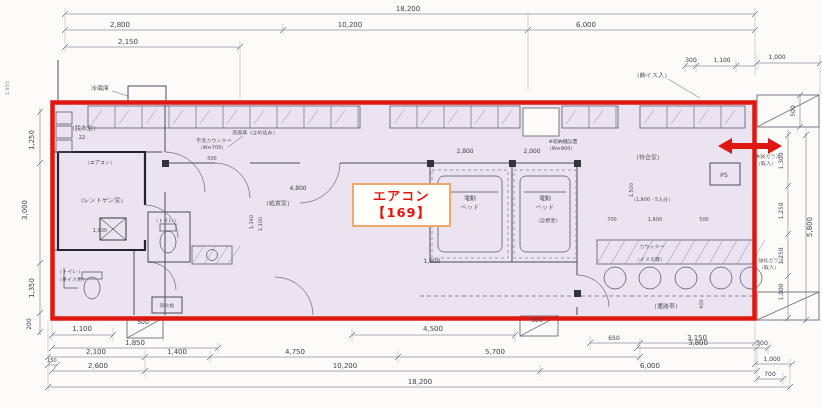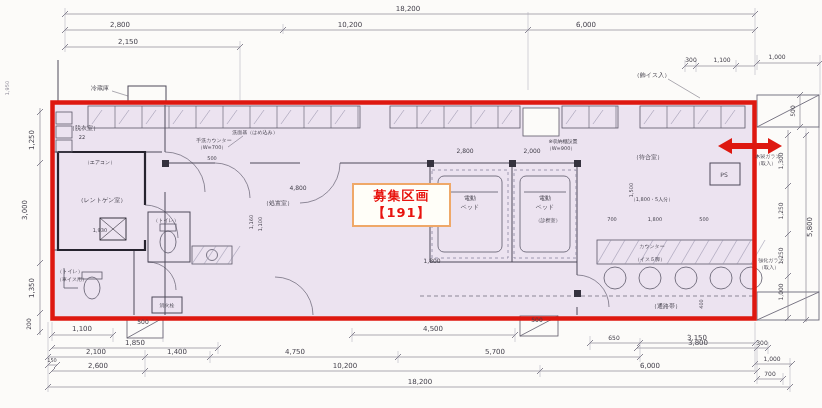--- a/index.html
+++ b/index.html
@@ -354,16 +354,16 @@
         <text x="704" y="221" font-size="5" fill="#44414c" text-anchor="middle" font-family="&quot;DejaVu Sans&quot;,sans-serif">500</text>
         <text x="652" y="248" font-size="5" fill="#44414c" text-anchor="middle" font-family="&quot;DejaVu Sans&quot;,sans-serif">カウンター</text>
         <text x="650" y="261" font-size="5" fill="#44414c" text-anchor="middle" font-family="&quot;DejaVu Sans&quot;,sans-serif">（イス５脚）</text>
         <text x="666" y="308" font-size="6" fill="#44414c" text-anchor="middle" font-family="&quot;DejaVu Sans&quot;,sans-serif">（通路帯）</text>
         <text x="703" y="304" font-size="5" fill="#44414c" text-anchor="middle" font-family="&quot;DejaVu Sans&quot;,sans-serif" transform="rotate(-90 703 304)">400</text>
         <text x="724" y="177" font-size="6" fill="#44414c" text-anchor="middle" font-family="&quot;DejaVu Sans&quot;,sans-serif">PS</text>
       </g>
   </svg>
 
   <div class="label-box">
-    <div>募集区画</div>
-    <div>【191】</div>
+    <div>エアコン</div>
+    <div>【169】</div>
   </div>
 </div>
 
 </body></html>

